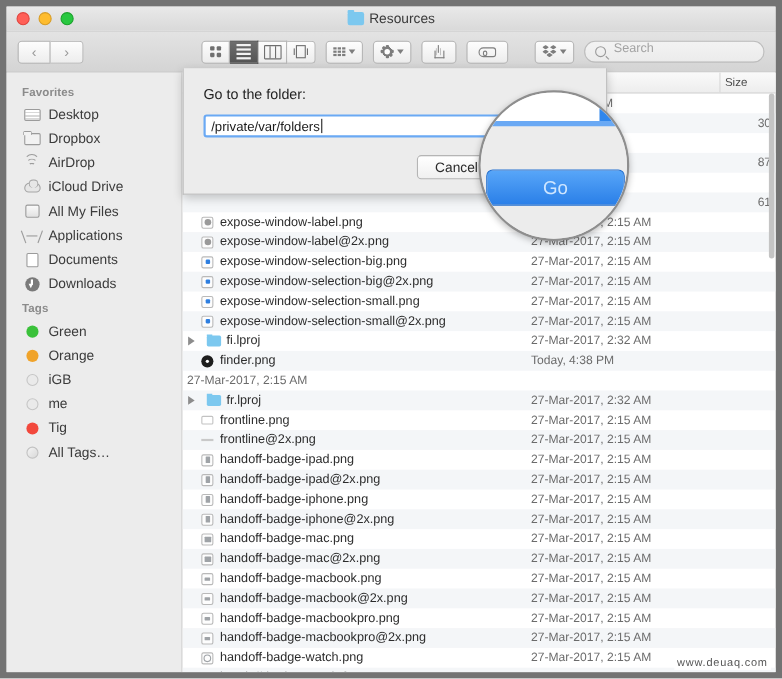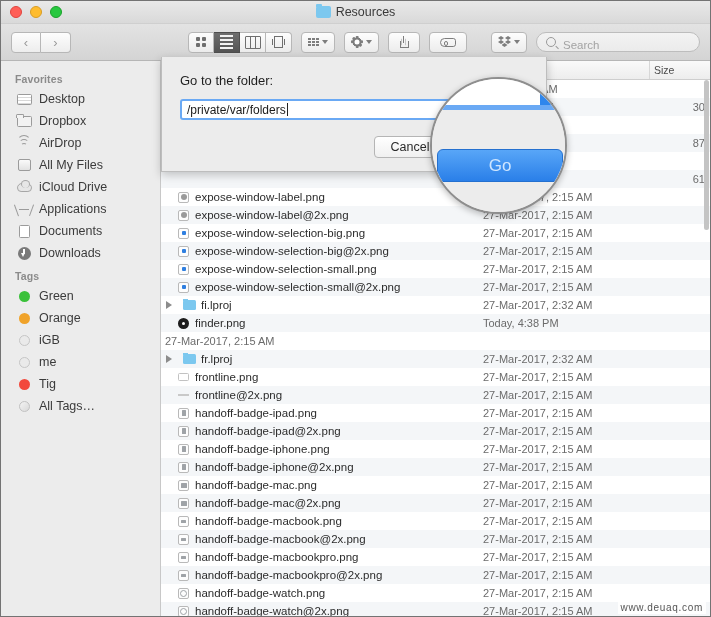--- a/index.html
+++ b/index.html
@@ -10,21 +10,21 @@
   #app{
     position:relative;
     width:711px;height:617px;
     overflow:hidden;
     background:#ffffff;
   }
 
   
   .window{
     position:absolute;inset:0;
-    border:1px solid #737373;
+    border:6px solid #737373;
     box-sizing:border-box;
     background:#fff;
     display:flex;flex-direction:column;
   }
 
   
   .titlebar{
     height:22px;
     background:linear-gradient(#e9e9e9,#d9d9d9);
     border-bottom:1px solid #cfcfcf;
@@ -89,21 +89,21 @@
     display:flex;align-items:center;justify-content:center;gap:3px;
     padding:0 6px;margin-left:9px;
   }
   .chev{width:0;height:0;border-left:3px solid transparent;border-right:3px solid transparent;border-top:4px solid #7d7d7d;}
 
   .search{
     margin-left:9px;margin-right:10px;
     width:164px;height:20px;box-sizing:border-box;
     background:linear-gradient(#f3f3f3,#ebebeb);
     border:1px solid #bdbdbd;border-radius:10px;
-    display:flex;align-items:flex-end;gap:4px;
+    display:flex;align-items:flex-start;gap:4px;
     padding-left:26px;position:relative;
     color:#a3a3a3;font-size:11.5px;
   }
   .search .mag{
     position:absolute;left:9px;top:4px;width:8px;height:8px;
     border:1.4px solid #9a9a9a;border-radius:50%;
   }
   .search .mag:after{
     content:"";position:absolute;right:-4px;bottom:-2px;width:4px;height:1.4px;
     background:#9a9a9a;transform:rotate(45deg);
@@ -508,29 +508,29 @@
               <span class="airdrop-i">
                 <b></b>
                 <i></i>
                 <u></u>
               </span>
             </span>
           <span>AirDrop</span>
         </div>
         <div class="sb-item">
           <span class="sb-icn">
+              <span class="cloud-i"></span>
+            </span>
+          <span>iCloud Drive</span>
+        </div>
+        <div class="sb-item">
+          <span class="sb-icn">
               <span class="allfiles-i"></span>
             </span>
           <span>All My Files</span>
-        </div>
-        <div class="sb-item">
-          <span class="sb-icn">
-              <span class="cloud-i"></span>
-            </span>
-          <span>iCloud Drive</span>
         </div>
         <div class="sb-item">
           <span class="sb-icn">
               <span class="apps-i">
                 <b></b>
                 <i></i>
                 <u></u>
               </span>
             </span>
           <span>Applications</span>

